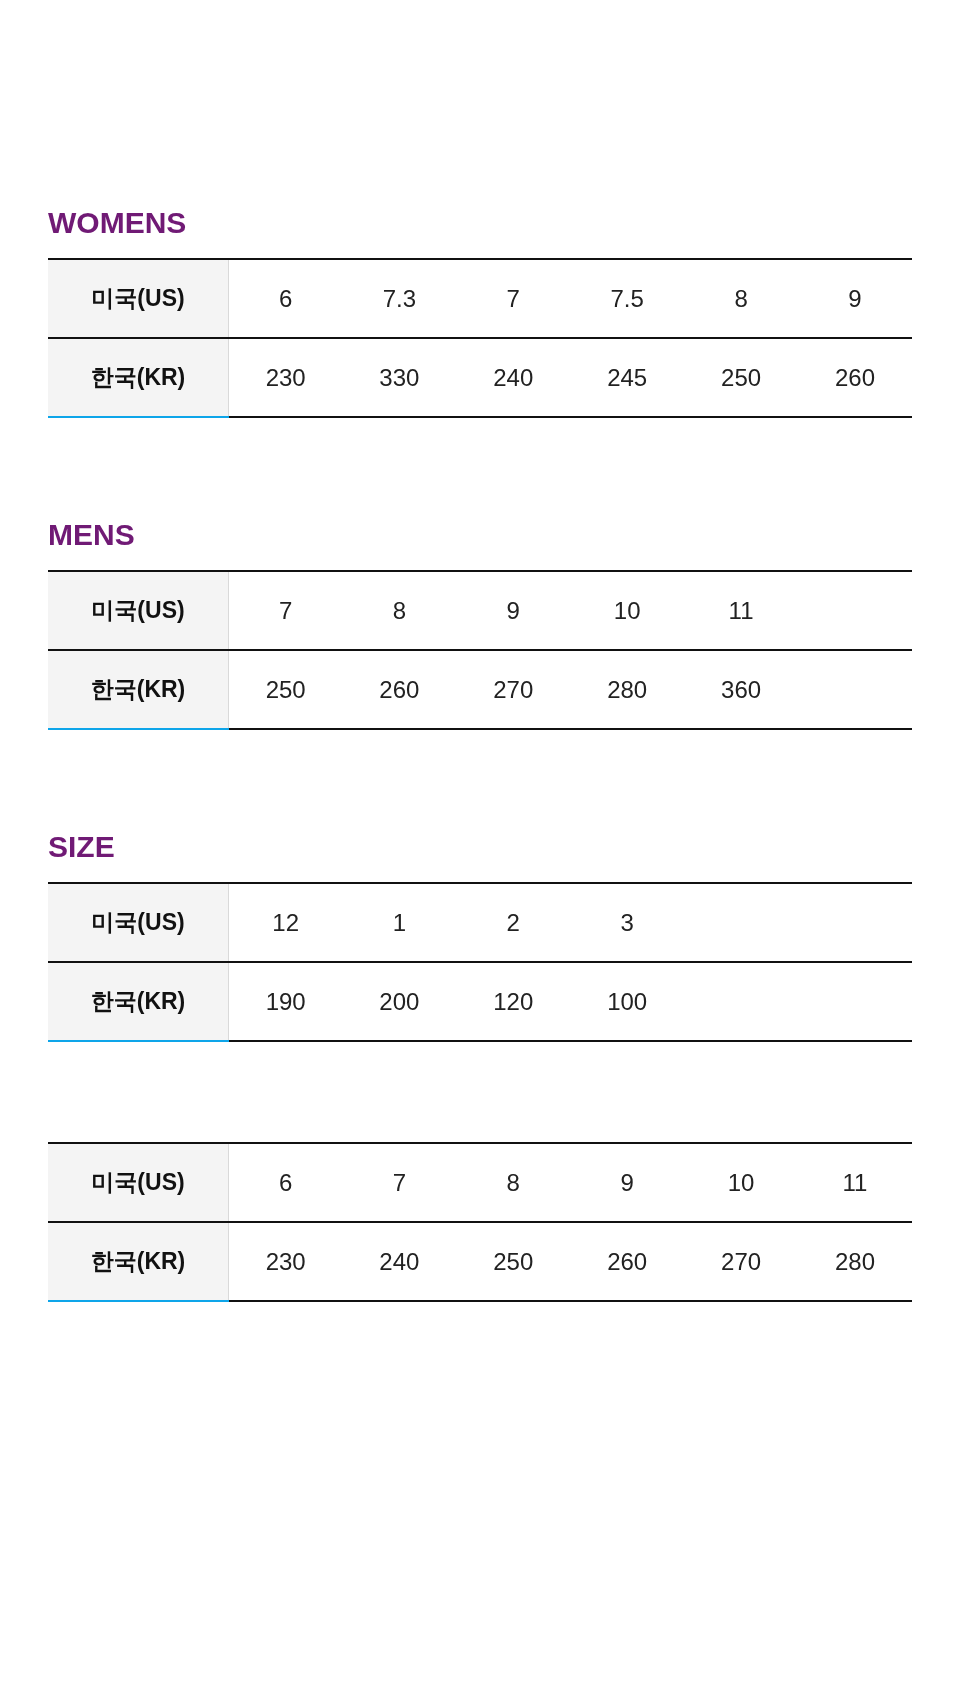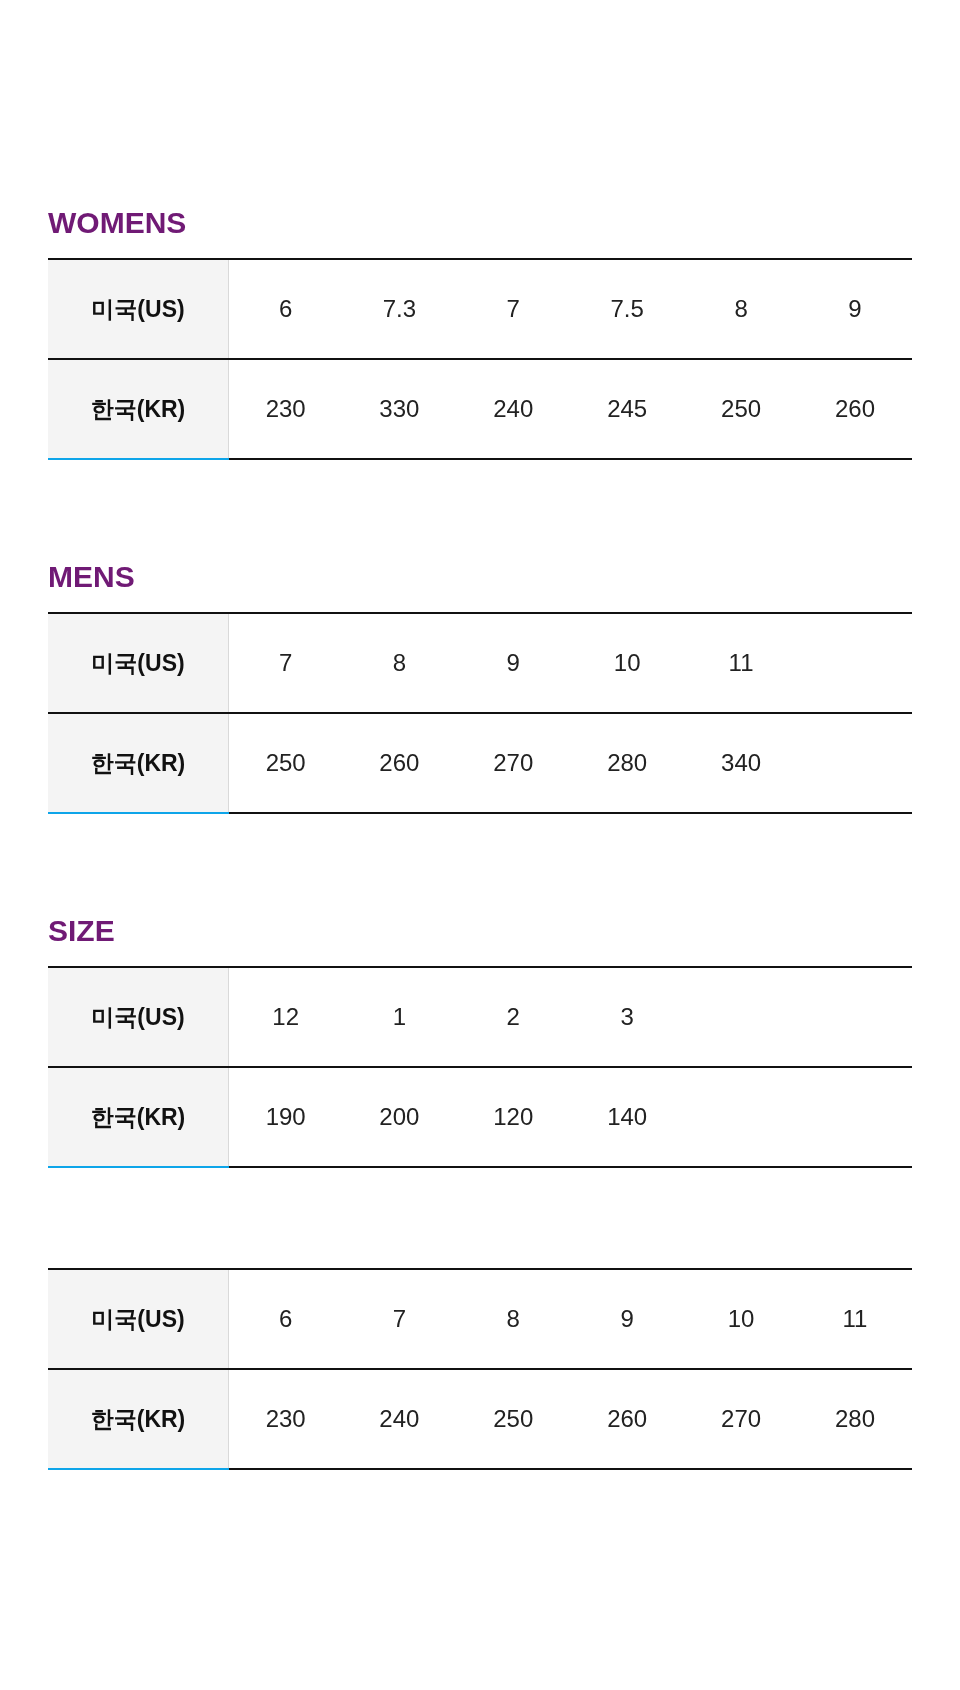--- a/index.html
+++ b/index.html
@@ -39,21 +39,21 @@
     letter-spacing: 0px;
     color: #701a75;
     margin: 0 0 18px 0;
   }
   .size-table {
     width: 100%;
     border-collapse: collapse;
     table-layout: fixed;
   }
   .size-table tr {
-    height: 100px;
+    height: 79px;
   }
   .size-table td {
     border-top: 2px solid #111111;
     border-bottom: 1px solid #d9d9d9;
     text-align: center;
     font-size: 24px;
     color: #222222;
     vertical-align: middle;
     padding: 0;
   }
@@ -127,21 +127,21 @@
         <td>10</td>
         <td>11</td>
         <td></td>
       </tr>
       <tr>
         <td class="rowhead">한국(KR)</td>
         <td>250</td>
         <td>260</td>
         <td>270</td>
         <td>280</td>
-        <td>340</td>
+        <td>360</td>
         <td></td>
       </tr>
     </tbody>
       </table>
   </div>
 
   <div class="spacer-between"></div>
 
   <div class="section">
     <div class="section-title">SIZE</div>
@@ -154,21 +154,21 @@
         <td>2</td>
         <td>3</td>
         <td></td>
         <td></td>
       </tr>
       <tr>
         <td class="rowhead">한국(KR)</td>
         <td>190</td>
         <td>200</td>
         <td>120</td>
-        <td>140</td>
+        <td>100</td>
         <td></td>
         <td></td>
       </tr>
     </tbody>
       </table>
   </div>
 
   <div class="spacer-between"></div>
 
   <div class="section">

